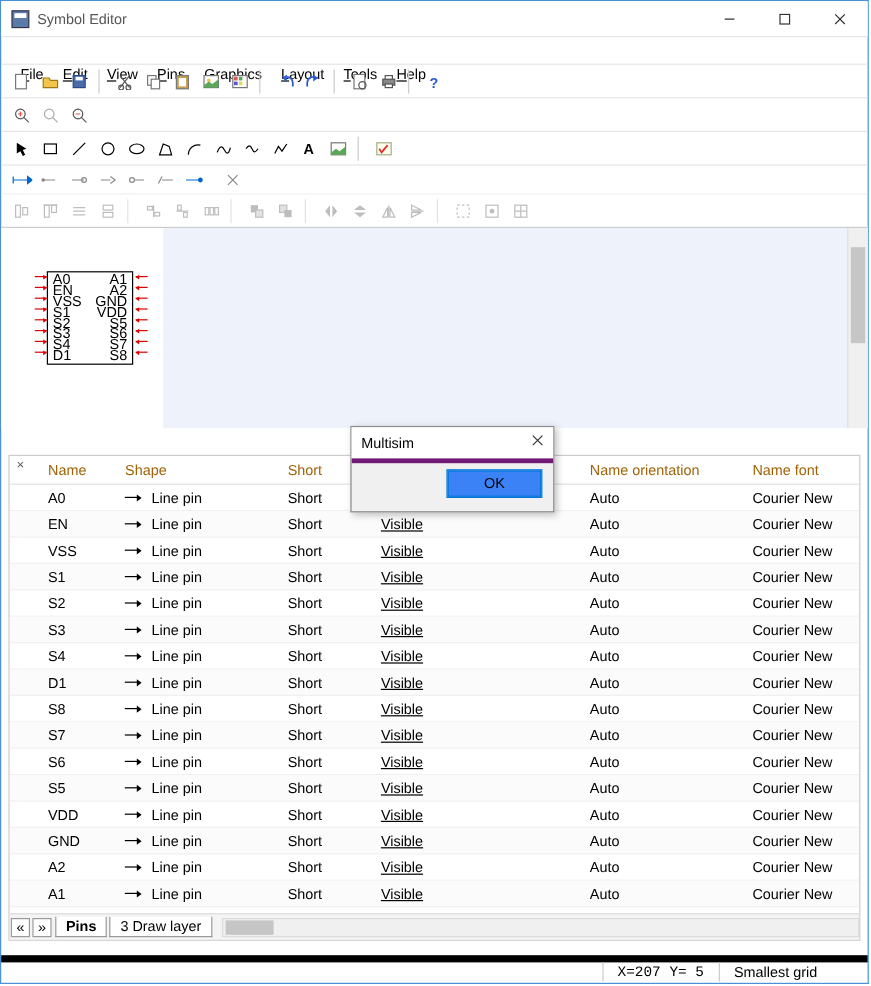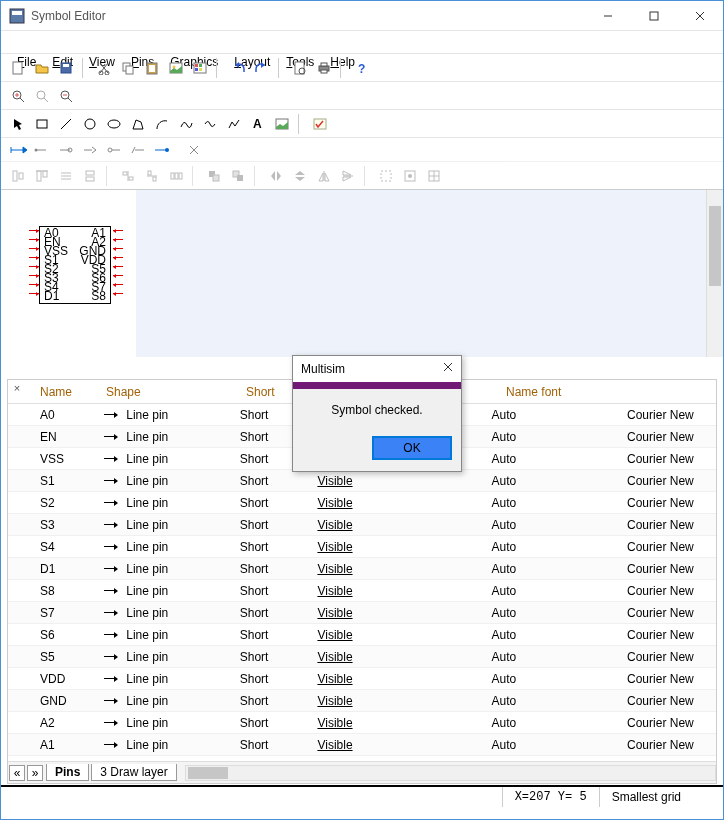--- a/index.html
+++ b/index.html
@@ -46,25 +46,25 @@
 .shape-ico { width: 16px; height: 8px; position: relative; }
 .shape-ico::before { content: ""; position: absolute; left: 0; top: 3px; width: 12px; height: 1px; background: #000; }
 .shape-ico::after { content: ""; position: absolute; left: 10px; top: 1px; width: 0; height: 0; border: 3px solid transparent; border-left: 4px solid #000; }
 .tabbar { position: absolute; left: 0; right: 0; bottom: 0; height: 22px; display: flex; align-items: center; background: #f4f4f4; border-top: 1px solid #ddd; font-family: "Courier New", monospace; font-size: 11px; }
 .tabbar .navbtn { width: 16px; height: 16px; border: 1px solid #999; margin: 0 1px; display: flex; align-items: center; justify-content: center; background: #fff; }
 .tabbar .tab { padding: 1px 8px; border: 1px solid #999; border-top: none; background: #fff; margin-left: 2px; }
 .tabbar .tab.active { font-weight: bold; }
 .tabbar .hscroll { flex: 1; height: 16px; margin-left: 8px; background: #f0f0f0; position: relative; border: 1px solid #ddd; }
 .tabbar .hscroll .th2 { position: absolute; left: 2px; top: 1px; width: 40px; bottom: 1px; background: #c6c6c6; }
 
-.statusbar { position: absolute; left: 0; right: 0; bottom: 12px; height: 22px; border-top: 2px solid #000000; display: flex; align-items: center; font-size: 11px; }
+.statusbar { position: absolute; left: 0; right: 0; bottom: 1px; height: 22px; border-top: 6px solid #000000; display: flex; align-items: center; font-size: 11px; }
 .statusbar .sseg { border-left: 1px solid #ccc; padding: 2px 12px; height: 100%; display: flex; align-items: center; }
 
 .dialog { position: absolute; left: 291px; top: 354px; width: 170px; background: #f0f0f0; border: 1px solid #888; box-shadow: 2px 2px 6px rgba(0,0,0,.25); }
-.dialog .dtitle { display: flex; justify-content: space-between; padding: 6px 8px; background: #fff; border-bottom: 7px solid #701a75; }
+.dialog .dtitle { display: flex; justify-content: space-between; padding: 6px 8px; background: #fff; border-bottom: 4px solid #701a75; }
 .dialog .dbody { padding: 14px 10px; text-align: center; }
 .dialog .dbtns { padding: 6px 10px 12px; display: flex; justify-content: flex-end; }
 .dialog button { width: 78px; height: 22px; border: 1px solid #0078d7; outline: 1px solid #0078d7; background: #3b82f6; }
 
 svg { display: block; }
 </style>
 </head>
 <body>
 
 <div class="window">
@@ -489,20 +489,21 @@
       </div>
   </div>
 
   <div class="tablearea">
     <div class="close-x">×</div>
     <div class="tablehead">
       <div class="th col-name">Name</div>
       <div class="th col-shape">Shape</div>
       <div class="th col-length">Short</div>
       <div class="th col-vis"></div>
+      <div class="th col-orient">Name orientation</div>
       <div class="th col-font">Name font</div>
     </div>
     <div class="rows" id="table-rows">
         <div class="trow">
           <div class="td col-name">A0</div>
           <div class="td col-shape shape-cell">
             <span class="shape-ico"></span>
             <span>Line pin</span>
           </div>
           <div class="td col-length">Short</div>
@@ -690,21 +691,20 @@
   <div class="dialog">
     <div class="dtitle">
       <span>Multisim</span>
       <span style="cursor:default;">
         <svg width="10" height="10">
             <line x1="1" y1="1" x2="9" y2="9" stroke="#333"></line>
             <line x1="9" y1="1" x2="1" y2="9" stroke="#333"></line>
           </svg>
       </span>
     </div>
-    <div class="dbody">Symbol checked.</div>
     <div class="dbtns">
       <button>OK</button>
     </div>
   </div>
 
   <div class="statusbar">
     <div style="flex:1"></div>
     <div class="sseg" style="font-family:'Courier New',monospace;">X=207 Y=   5</div>
     <div class="sseg">Smallest grid</div>
     <div style="width:30px"></div>

